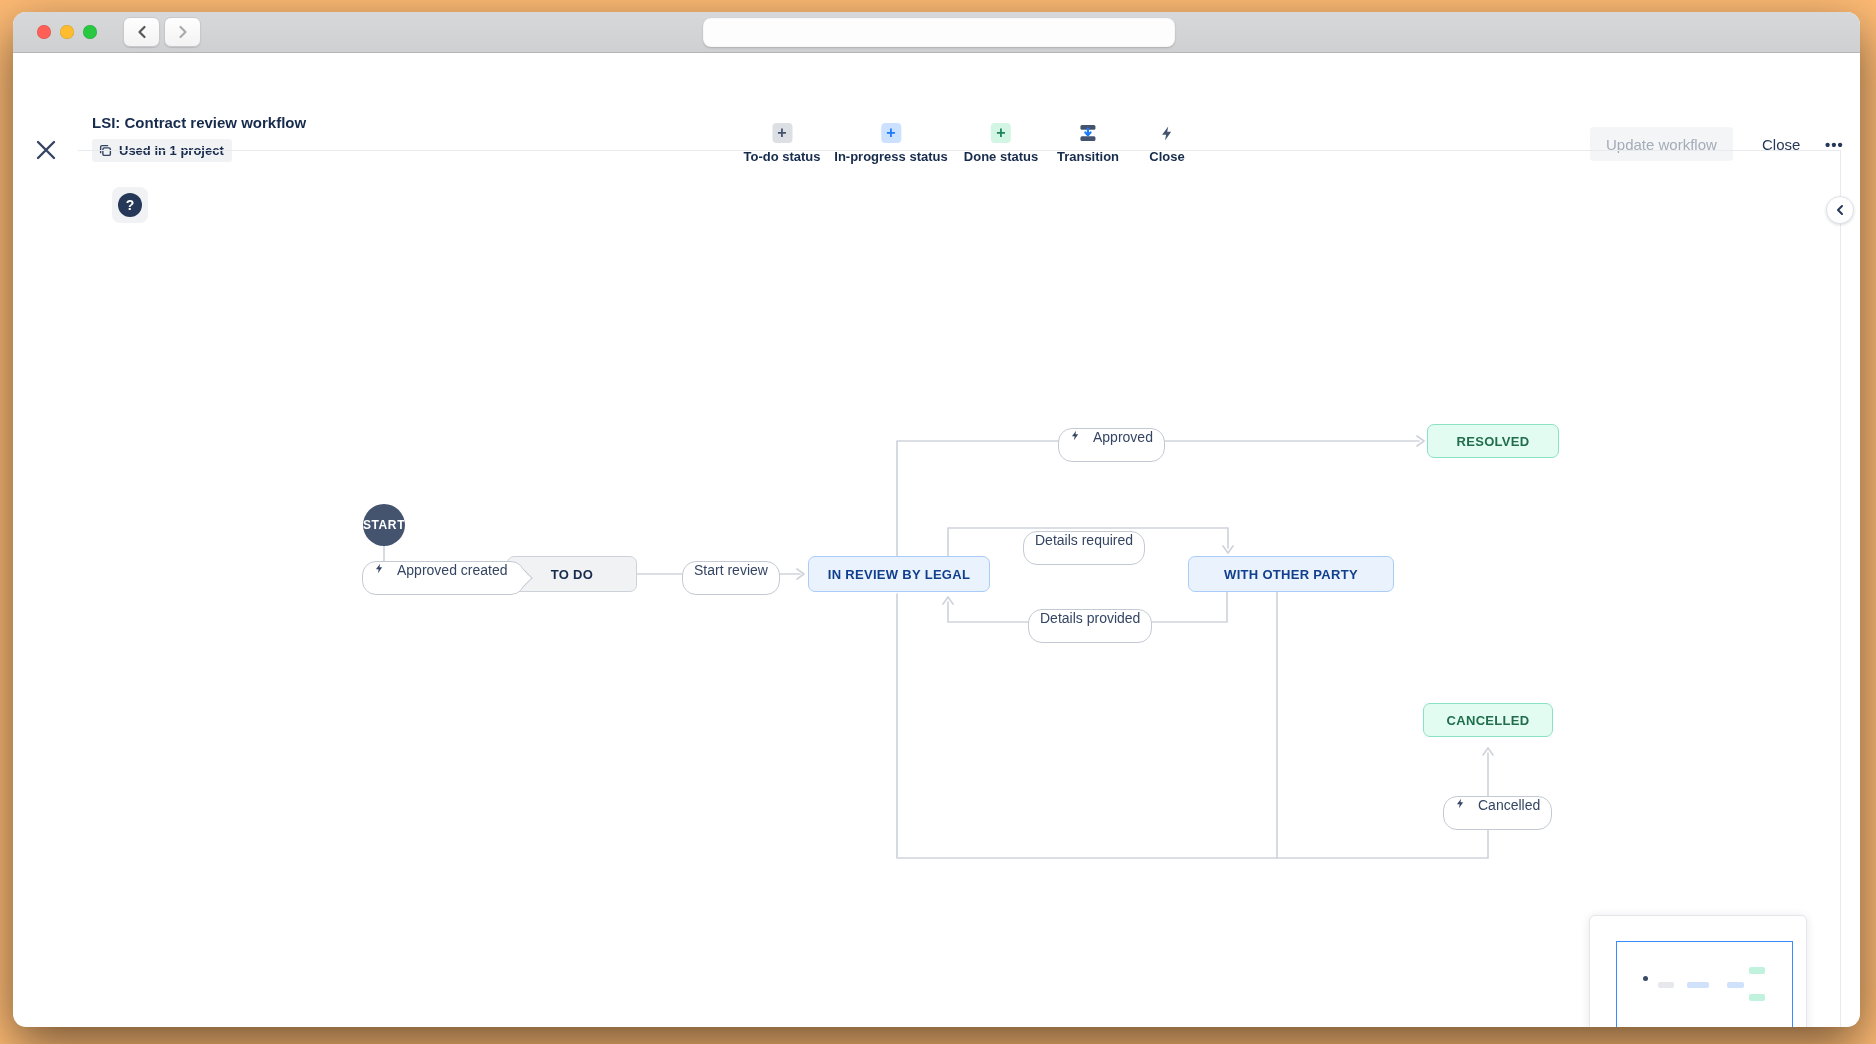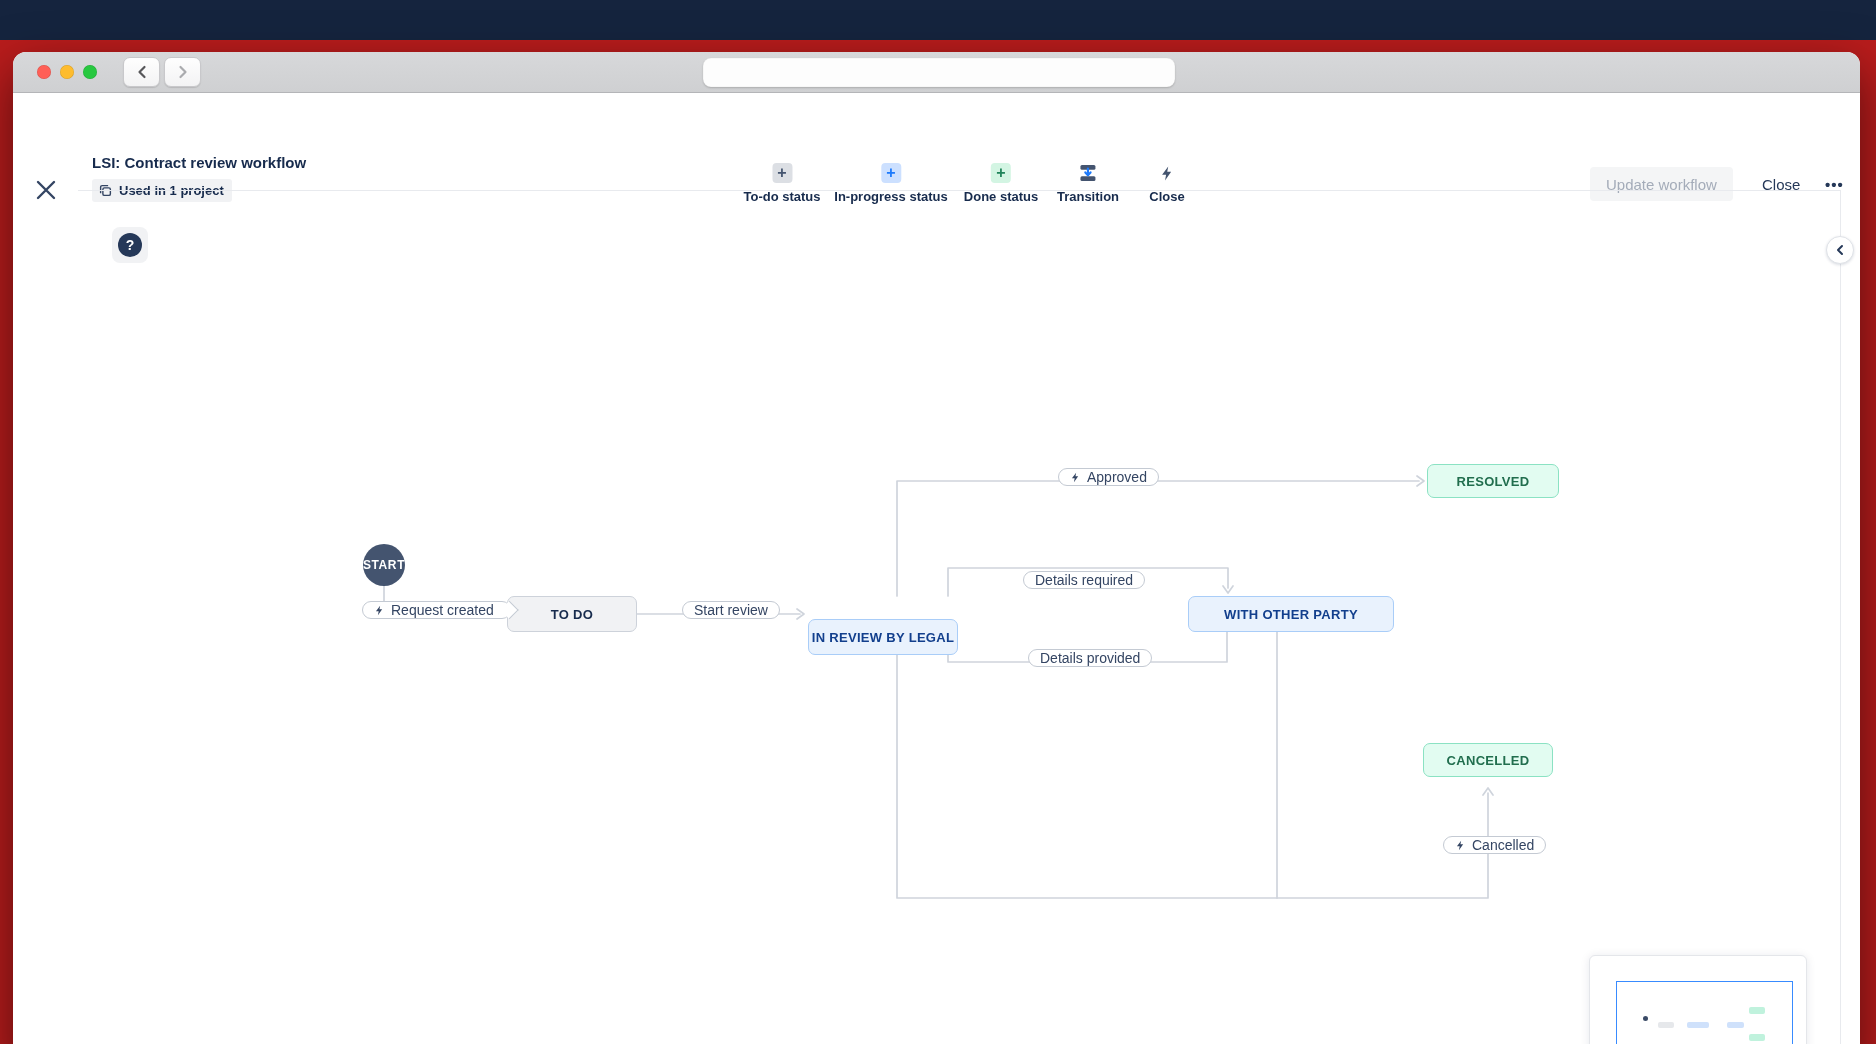--- a/index.html
+++ b/index.html
@@ -1,21 +1,21 @@
 <!DOCTYPE html>
 <html><head>
 <meta charset="utf-8">
 <style>
   * { margin:0; padding:0; box-sizing:border-box; }
   html,body { width:1876px; height:1044px; overflow:hidden; }
   body {
     font-family:"Liberation Sans","DejaVu Sans",sans-serif;
     background:#15243E;
   }
-  .frame { position:absolute; inset:0; background:#b91c1c;margin-top:40px; }
+  .frame { position:absolute; inset:0; background:#fdba74; }
   .window {
     position:absolute; left:13px; top:12px; width:1847px; height:1015px;
     background:#ffffff; border-radius:13px; overflow:hidden;
     box-shadow:0 18px 50px rgba(0,0,0,.55);
   }
   
   .titlebar {
     position:absolute; left:0; top:0; width:1847px; height:41px;
     background:linear-gradient(#d7d8da,#cfd0d2);
     border-bottom:1px solid #b4b5b8;
@@ -93,22 +93,22 @@
   }
   .status {
     position:absolute; border-radius:7px; border:1px solid;
     display:flex; align-items:center; justify-content:center;
     font-size:13px; font-weight:700; letter-spacing:.3px; cursor:pointer;
   }
   .status.todo        { background:#F1F2F4; border-color:#CDD2DA; color:#172B4D; }
   .status.in-progress { background:#E9F2FD; border-color:#A9CDF8; color:#123F8D; }
   .status.done        { background:#E2FCF1; border-color:#8BE2C3; color:#216E4E; }
   .pill {
-    position:absolute; height:18px; padding:0 11px;
-    display:inline-flex; align-items:center; justify-content:center; gap:6px;
+    position:absolute; height:34px; padding:0 11px;
+    display:inline-flex; justify-content:center; gap:12px;
     background:#fff; border:1px solid #C4CAD3; border-radius:14px;
     font-size:14px; font-weight:500; color:#344563; white-space:nowrap; cursor:pointer;
   }
   .pill .bolt { flex:0 0 auto; display:flex; }
   .pill-point {
     position:absolute; right:-6px; top:50%; width:13px; height:13px;
     transform:translateY(-50%) rotate(45deg);
     background:#fff; border-top:1px solid #C4CAD3; border-right:1px solid #C4CAD3;
   }
   .right-rail { position:absolute; left:1827px; top:138px; width:1px; height:877px; background:#E8EAEE; }
@@ -229,32 +229,32 @@
       </g>
     </svg>
 
     <div class="help-btn">
       <div class="help-circle">?</div>
     </div>
 
     <div class="start-node">START</div>
 
     <div class="status todo" style="left:494px; top:544px; width:130px; height:36px">TO DO</div>
-    <div class="status in-progress" style="left:795px; top:567px; width:150px; height:36px">IN REVIEW BY LEGAL</div>
+    <div class="status in-progress" style="left:795px; top:544px; width:182px; height:36px">IN REVIEW BY LEGAL</div>
     <div class="status in-progress" style="left:1175px; top:544px; width:206px; height:36px">WITH OTHER PARTY</div>
     <div class="status done" style="left:1414px; top:412px; width:132px; height:34px">RESOLVED</div>
     <div class="status done" style="left:1410px; top:691px; width:130px; height:34px">CANCELLED</div>
 
     <div class="pill" style="left:349px; top:549px; padding-right:16px">
       <span class="bolt">
         <svg width="11" height="13" viewBox="0 0 24 24">
             <path d="M13.4 1.5 L4.2 13.8 h6 L8.6 22.5 l9.2-13 h-5.9 Z" fill="#344563"></path>
           </svg>
       </span>
-      <span>Request created</span>
+      <span>Approved created</span>
       <span class="pill-point"></span>
     </div>
     <div class="pill" style="left:669px; top:549px">
       <span>Start review</span>
     </div>
     <div class="pill" style="left:1045px; top:416px">
       <span class="bolt">
         <svg width="11" height="13" viewBox="0 0 24 24">
             <path d="M13.4 1.5 L4.2 13.8 h6 L8.6 22.5 l9.2-13 h-5.9 Z" fill="#344563"></path>
           </svg>

